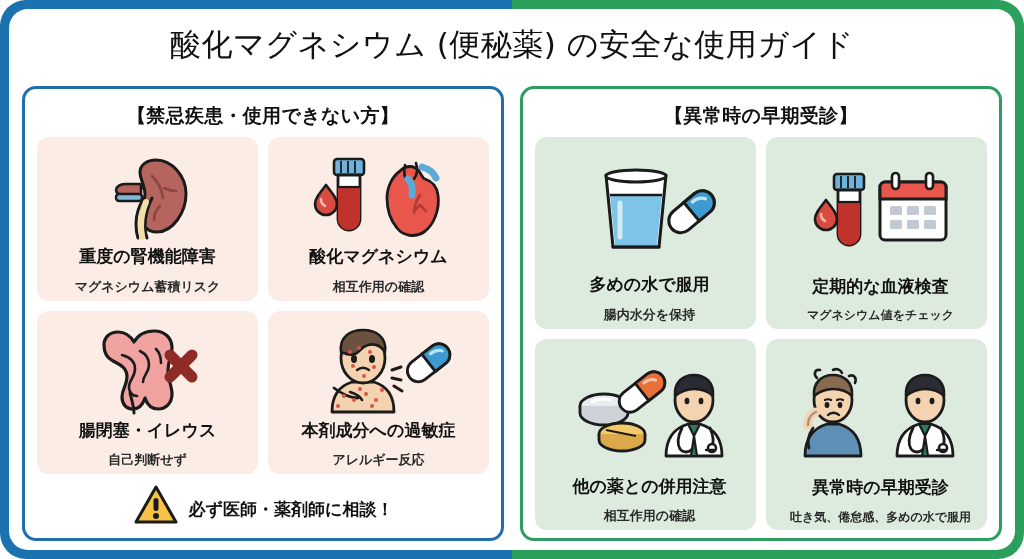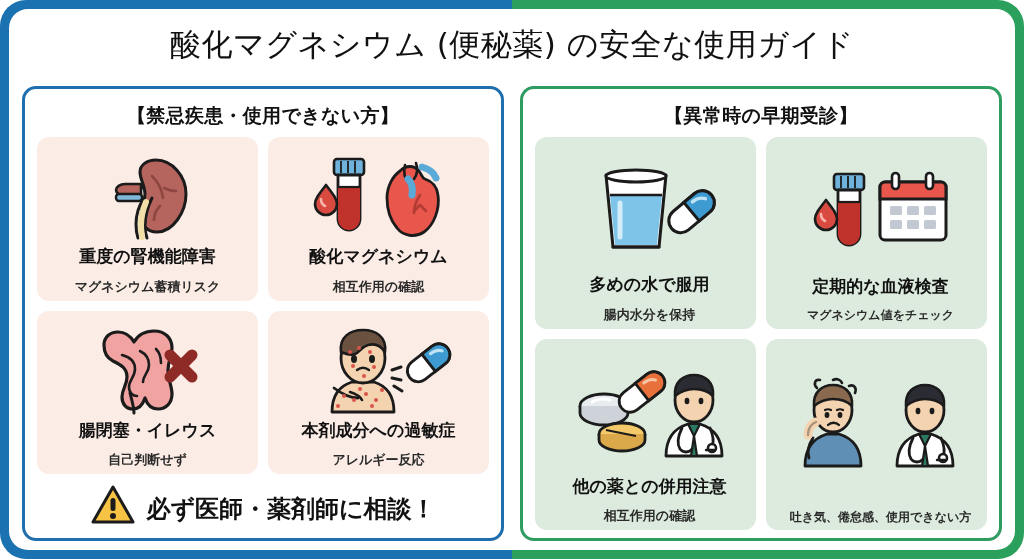--- a/index.html
+++ b/index.html
@@ -98,21 +98,21 @@
 
   
   .footer {
     flex: 0 0 auto;
     display: flex; align-items: center; justify-content: center;
     gap: 10px;
     padding: 10px 2px 4px 2px;
     min-height: 56px;
   }
   .footer-text {
-    font-size: 24px; font-weight: 700; color: #111111; white-space: nowrap; margin-top: 8px;
+    font-size: 17px; font-weight: 700; color: #111111; white-space: nowrap; margin-top: 8px;
   }
   .footer-safe-text {
     font-size: 18px; font-weight: 700; color: #111111;
     text-align: center; line-height: 1.3;
   }
   .footer-safe-text span { display: block; white-space: nowrap; }
   svg { display: block; overflow: visible; }
 </style>
 </head>
 <body>
@@ -378,21 +378,22 @@
               <ellipse cx="126" cy="32" rx="19" ry="22" fill="#f4d3b0" stroke="#1b1b1b" stroke-width="2.8"></ellipse>
               <path d="M107 28c-1-14 8-21 19-21s20 7 19 21c-5-5-11-7-19-7s-14 3-19 7z" fill="#2b2b33" stroke="#1b1b1b" stroke-width="2.6" stroke-linejoin="round"></path>
               <ellipse cx="119" cy="33" rx="2.4" ry="3.2" fill="#1b1b1b"></ellipse>
               <ellipse cx="133" cy="33" rx="2.4" ry="3.2" fill="#1b1b1b"></ellipse>
               <path d="M114 60c-4 8-5 16-2 21 3 4 9 4 12 0" fill="none" stroke="#1b1b1b" stroke-width="2.8" stroke-linecap="round"></path>
               <path d="M142 60c3 7 4 14 2 18" fill="none" stroke="#1b1b1b" stroke-width="2.8" stroke-linecap="round"></path>
               <circle cx="144" cy="80" r="4" fill="#ffffff" stroke="#1b1b1b" stroke-width="2.6"></circle>
               <path d="M138 82h8" stroke="#1b1b1b" stroke-width="2.4" stroke-linecap="round"></path>
             </svg>
           </div>
-          <div class="card-sub tight">吐き気、倦怠感、使用できない方</div>
+          <div class="card-title">異常時の早期受診</div>
+          <div class="card-sub tight">吐き気、倦怠感、多めの水で服用</div>
         </div>
 
       </div>
 
     </div>
 
   </div>
 </div>
 
 </body></html>

